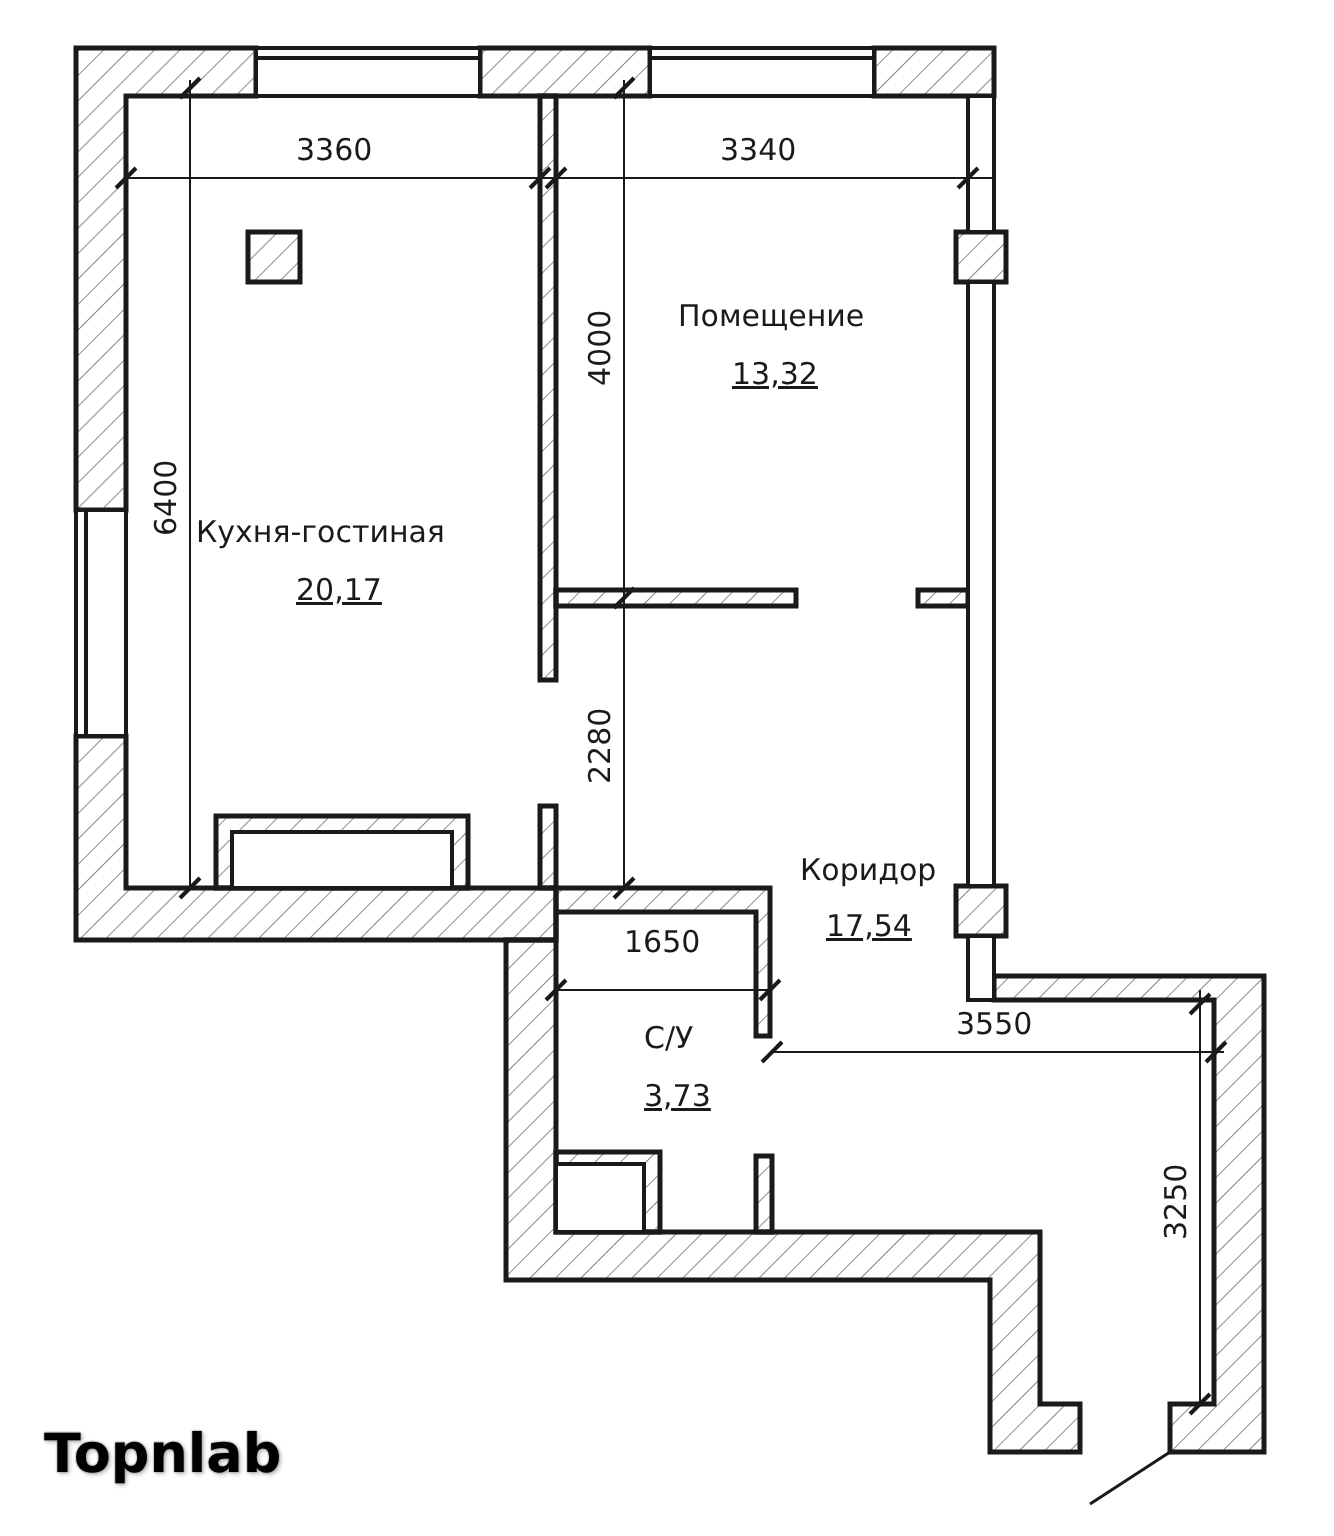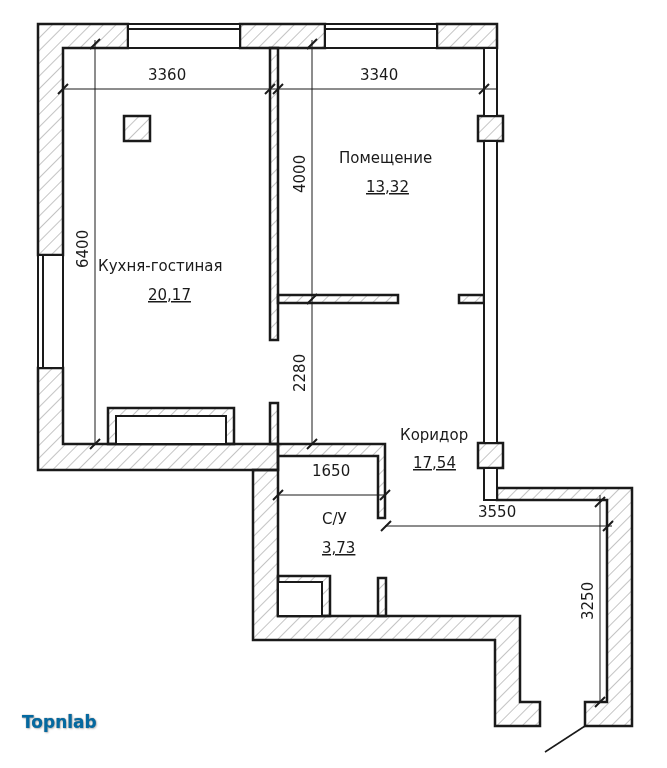--- a/index.html
+++ b/index.html
@@ -1,21 +1,21 @@
 <!DOCTYPE html>
 <html><head>
 <meta charset="utf-8">
 <style>
   html, body { margin: 0; padding: 0; background: #ffffff; }
   body { width: 667px; height: 768px; position: relative; overflow: hidden; font-family: "DejaVu Sans", sans-serif; }
   #plan { position: absolute; left: 0; top: 0; width: 667px; height: 768px; }
   .lbl { font-family: "DejaVu Sans", sans-serif; font-size: 15px; fill: #1a1a1a; }
   .area { font-family: "DejaVu Sans", sans-serif; font-size: 15px; fill: #1a1a1a; text-decoration: underline; }
   .dim { font-family: "DejaVu Sans", sans-serif; font-size: 15px; fill: #1a1a1a; }
-  .wm { position: absolute; left: 22px; top: 712px; font-family: "DejaVu Sans", sans-serif; font-size: 17px; color: #0369a1; font-weight: bold;
+  .wm { position: absolute; left: 22px; top: 712px; font-family: "DejaVu Sans", sans-serif; font-size: 27px; color: #000000; font-weight: bold;
         text-shadow: 0 0 1px #9a9a9a, 0 0 1px #9a9a9a, 1px 1px 2px #bdbdbd; letter-spacing: 0px; }
 </style>
 </head>
 <body>
 
 <svg id="plan" viewBox="0 0 667 768" xmlns="http://www.w3.org/2000/svg">
   <defs>
     <pattern id="hatch" patternUnits="userSpaceOnUse" width="9" height="9" patternTransform="rotate(45)">
       <line x1="0" y1="0" x2="0" y2="9" stroke="#8a8a8a" stroke-width="1"></line>
     </pattern>

